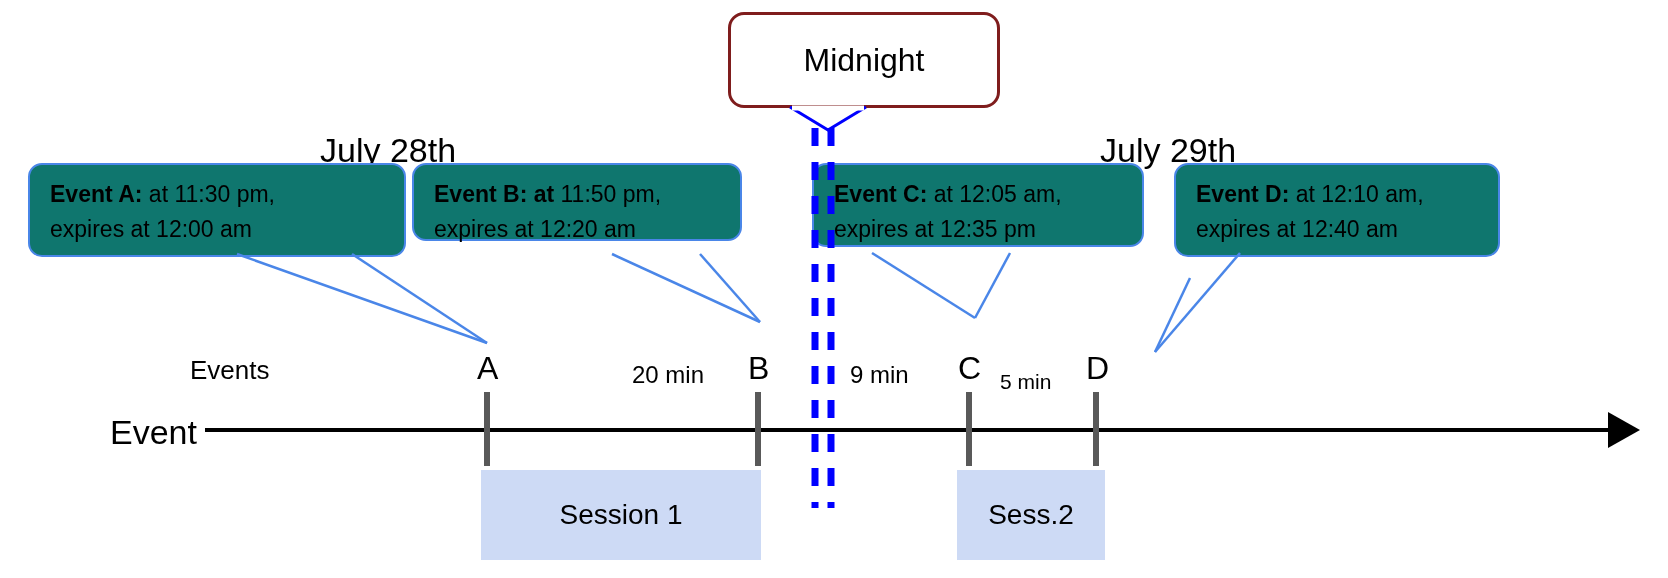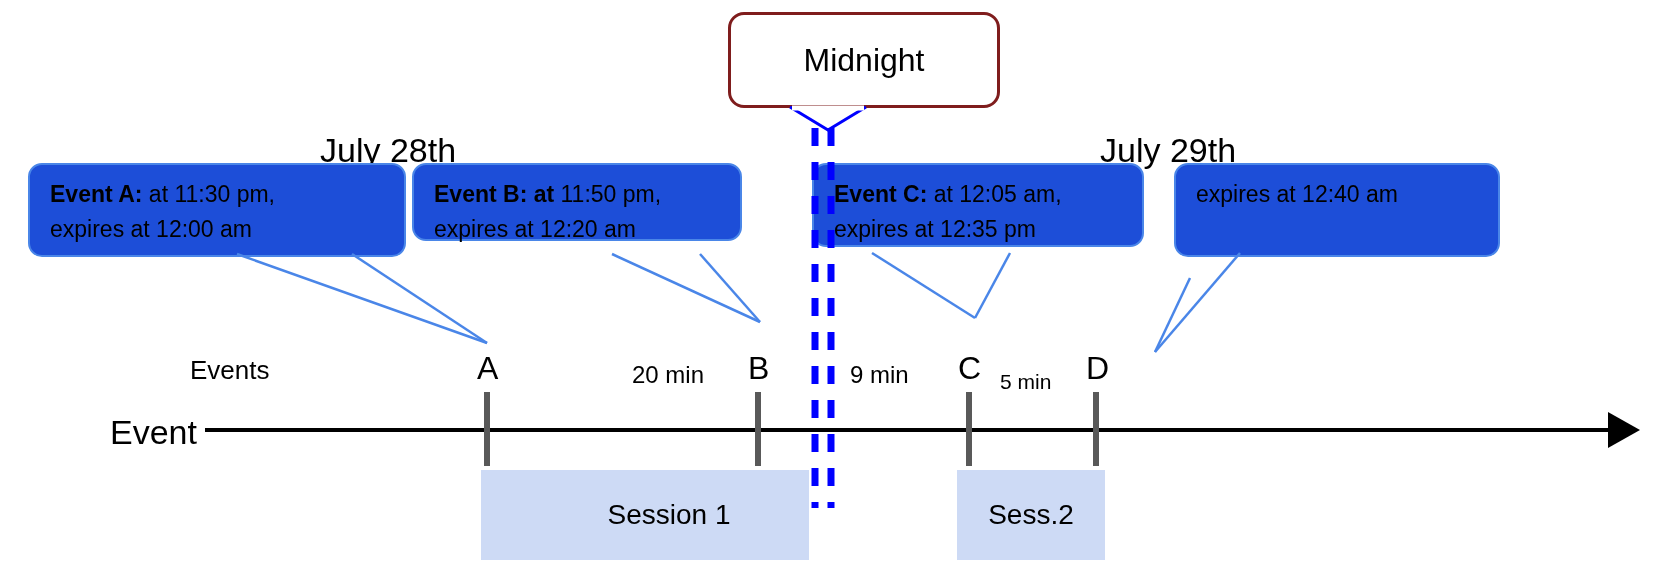--- a/index.html
+++ b/index.html
@@ -35,21 +35,21 @@
     line-height:30px;
     white-space:nowrap;
   }
 
   
   .callout{
     position:absolute;
     box-sizing:border-box;
     border:2px solid #4A86E8;
     border-radius:14px;
-    background:#1d4ed8;
+    background:#0f766e;
     font-size:23px;
     line-height:35px;
     padding:12px 0 12px 20px;
     color:#000;
     white-space:nowrap;
   }
   .callout b{font-weight:bold;}
 
   
   .midnight-bubble{
@@ -170,20 +170,23 @@
   </div>
 
   <div class="callout" style="left:812px;top:163px;width:332px;height:84px;">
     <div>
       <b>Event C:</b><span> at 12:05 am,</span>
     </div>
     <div>expires at 12:35 pm</div>
   </div>
 
   <div class="callout" style="left:1174px;top:163px;width:326px;height:94px;">
+    <div>
+      <b>Event D:</b><span>  at 12:10 am,</span>
+    </div>
     <div>expires at 12:40 am</div>
   </div>
 
   <div class="abs events-name" style="left:190px;top:355px;">Events</div>
   <div class="abs axis-name" style="left:110px;top:413px;">Event</div>
 
   <div class="axis-line" style="left:205px;top:428px;width:1410px;"></div>
   <svg class="overlay front" viewBox="0 0 1668 578" preserveAspectRatio="none">
     <polygon points="1608,412 1640,430 1608,448" fill="#000"></polygon>
   </svg>
@@ -195,20 +198,20 @@
 
   <div class="tick-label" style="left:477px;top:351px;">A</div>
   <div class="tick-label" style="left:748px;top:351px;">B</div>
   <div class="tick-label" style="left:958px;top:351px;">C</div>
   <div class="tick-label" style="left:1086px;top:351px;">D</div>
 
   <div class="gap-label" style="left:632px;top:362px;">20 min</div>
   <div class="gap-label" style="left:850px;top:362px;">9 min</div>
   <div class="gap-label small" style="left:1000px;top:369px;">5 min</div>
 
-  <div class="session" style="left:481px;top:470px;width:280px;height:90px;padding-left:48px;">
+  <div class="session" style="left:481px;top:470px;width:280px;height:90px;">
     <span>Session 1</span>
   </div>
   <div class="session" style="left:957px;top:470px;width:148px;height:90px;">
     <span>Sess.2</span>
   </div>
 
 </div>
 
 </body></html>

